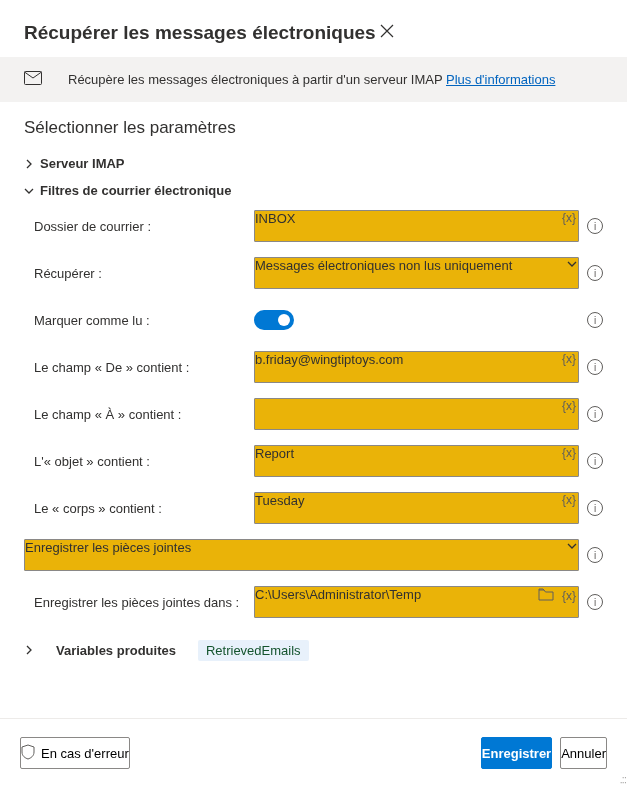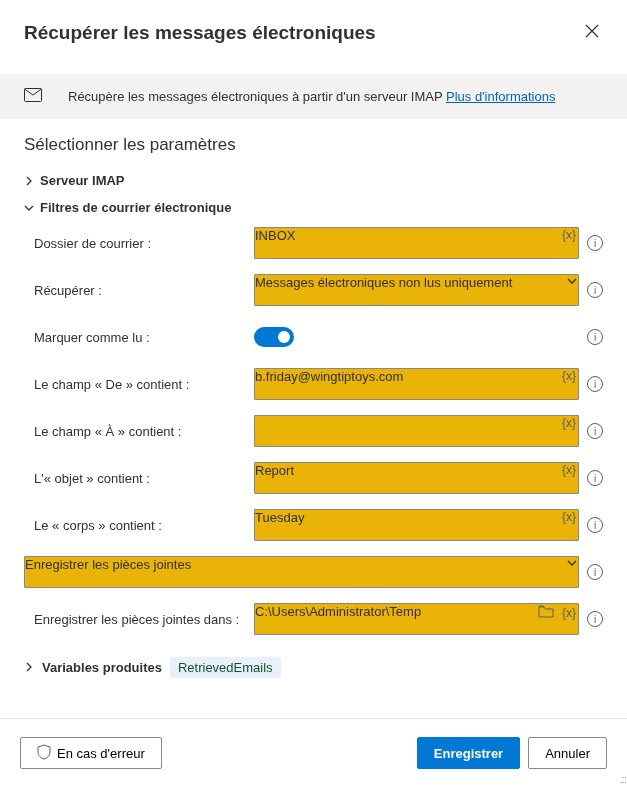--- a/index.html
+++ b/index.html
@@ -1,17 +1,17 @@
 <!DOCTYPE html>
 <html><head>
 <meta charset="utf-8">
 <style>
   * { box-sizing: border-box; margin: 0; padding: 0; font-family: "Segoe UI", sans-serif; }
   body { width: 627px; height: 787px; background: #fff; color: #323130; font-size: 13px; display:flex; flex-direction:column; }
-  .header { padding: 20px 24px 29px; display:flex; align-items:center; justify-content:space-between; }
+  .header { padding: 20px 24px 12px; display:flex; align-items:center; }
   .header h1 { font-size: 19px; font-weight: 600; }
   .close-btn { background:none; border:none; cursor:pointer; padding:4px; color:#323130; }
   .close-btn svg { width:14px; height:14px; }
   .info-bar { background:#f3f2f1; padding:14px 24px; display:flex; align-items:center; gap:26px; font-size:13px; }
   .info-bar .icon { flex-shrink:0; }
   .info-link { color:#0064bf; text-decoration:underline; cursor:pointer; }
   .content { flex:1; overflow:auto; padding: 16px 24px 20px; }
   .section-title { font-size:17px; font-weight:400; margin-bottom:18px; color:#323130;}
   .collapsible { display:flex; align-items:center; gap:6px; font-weight:600; font-size:13px; margin:12px 0; cursor:pointer; }
   .collapsible .chev { display:inline-flex; }
@@ -20,24 +20,24 @@
   .form-control-wrap { flex:1; display:flex; align-items:center; gap:8px; }
   .text-input, .select-input { flex:1; height:32px; border:1px solid #8a8886; border-radius:1px; padding:0 0; font-size:13px; display:flex; align-items:flex-start; justify-content:space-between; background:#eab308; }
   .text-input .val { color:#323130; flex:1; white-space:nowrap; overflow:hidden; }
   .var-token { font-size:12px; color:#605e5c; padding:0 2px; cursor:pointer; }
   .chev-down { display:inline-flex; align-items:center; color:#323130; }
   .info-icon { width:16px; height:16px; border:1px solid #605e5c; border-radius:50%; display:flex; align-items:center; justify-content:center; font-size:10px; color:#605e5c; cursor:pointer; flex-shrink:0; }
   .toggle { width:40px; height:20px; background:#0078d4; border-radius:10px; position:relative; cursor:pointer; }
   .toggle::after { content:""; position:absolute; width:12px; height:12px; background:#fff; border-radius:50%; top:4px; right:4px; }
   .inline-icons { display:flex; align-items:center; gap:6px; }
   .folder-icon { color:#605e5c; cursor:pointer; }
-  .var-produced { display:flex; align-items:center; gap:8px; margin-top:22px; }
+  .var-produced { display:flex; align-items:center; gap:22px; margin-top:22px; }
   .var-chip { background:#e8f1fb; color:#14532d; padding:3px 8px; border-radius:2px; font-size:13px; }
   .footer { border-top:1px solid #edebe9; padding:18px 20px; display:flex; align-items:center; justify-content:space-between; }
-  .btn { height:32px; padding:0 16px; font-size:13px; border:1px solid #8a8886; background:#fff; cursor:pointer; border-radius:2px; display:flex; align-items:center; gap:6px; }
+  .btn { height:32px; padding:0 0; font-size:13px; border:1px solid #8a8886; background:#fff; cursor:pointer; border-radius:2px; display:flex; align-items:center; gap:6px; }
   .btn-primary { background:#0078d4; color:#fff; border-color:#0078d4; font-weight:600;}
   .footer-right { display:flex; gap:8px; }
   .shield-icon { color:#605e5c; }
   .resize-grip { position:absolute; right:2px; bottom:2px; color:#a19f9d; font-size:10px; letter-spacing:-2px; line-height:5px; text-align:right;}
   .rel-wrap { position:relative; width:627px; height:787px; display:flex; flex-direction:column;}
 </style>
 </head>
 <body>
 <div class="rel-wrap">
 

